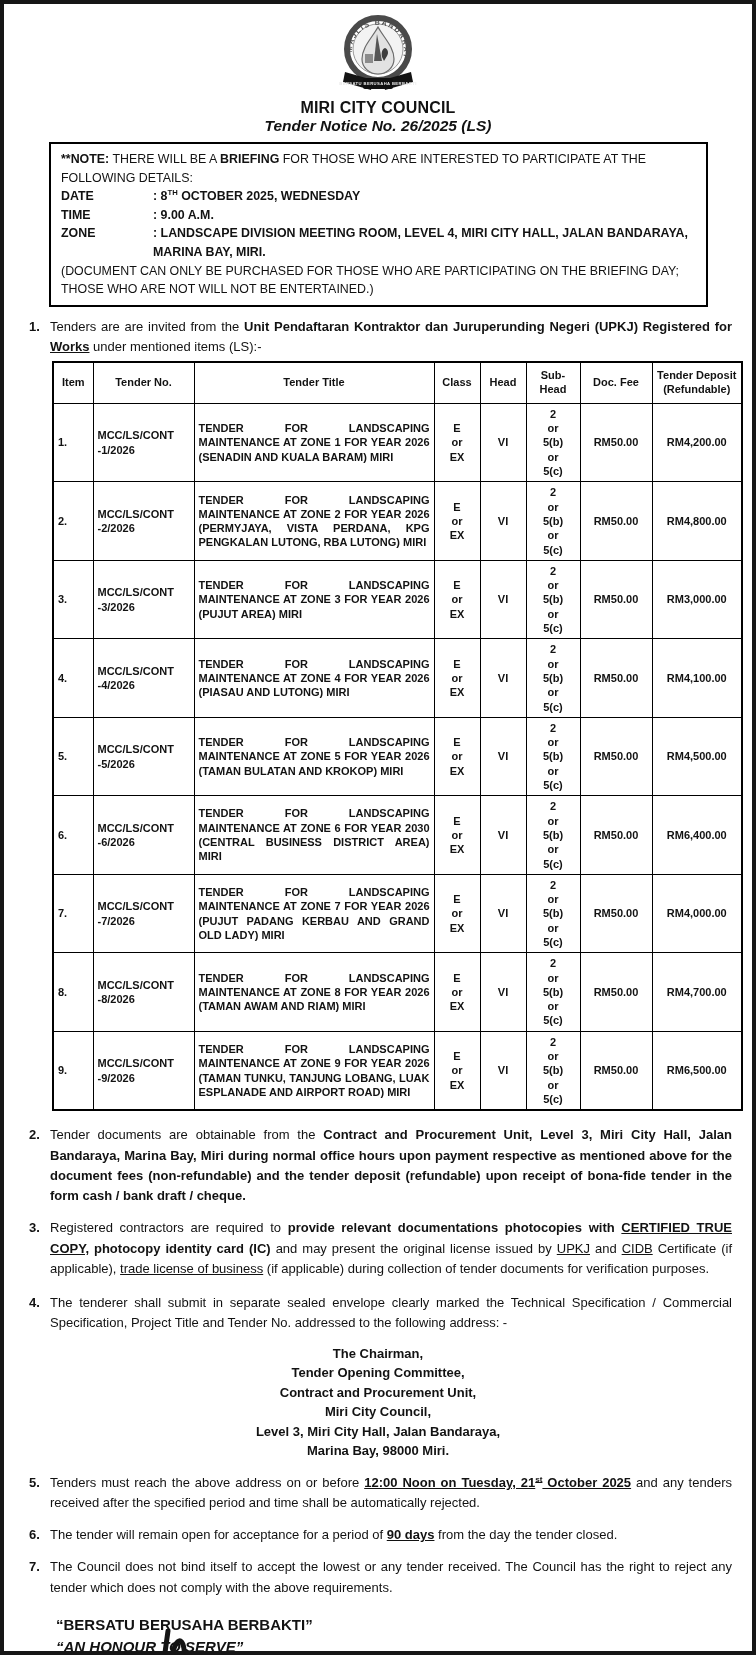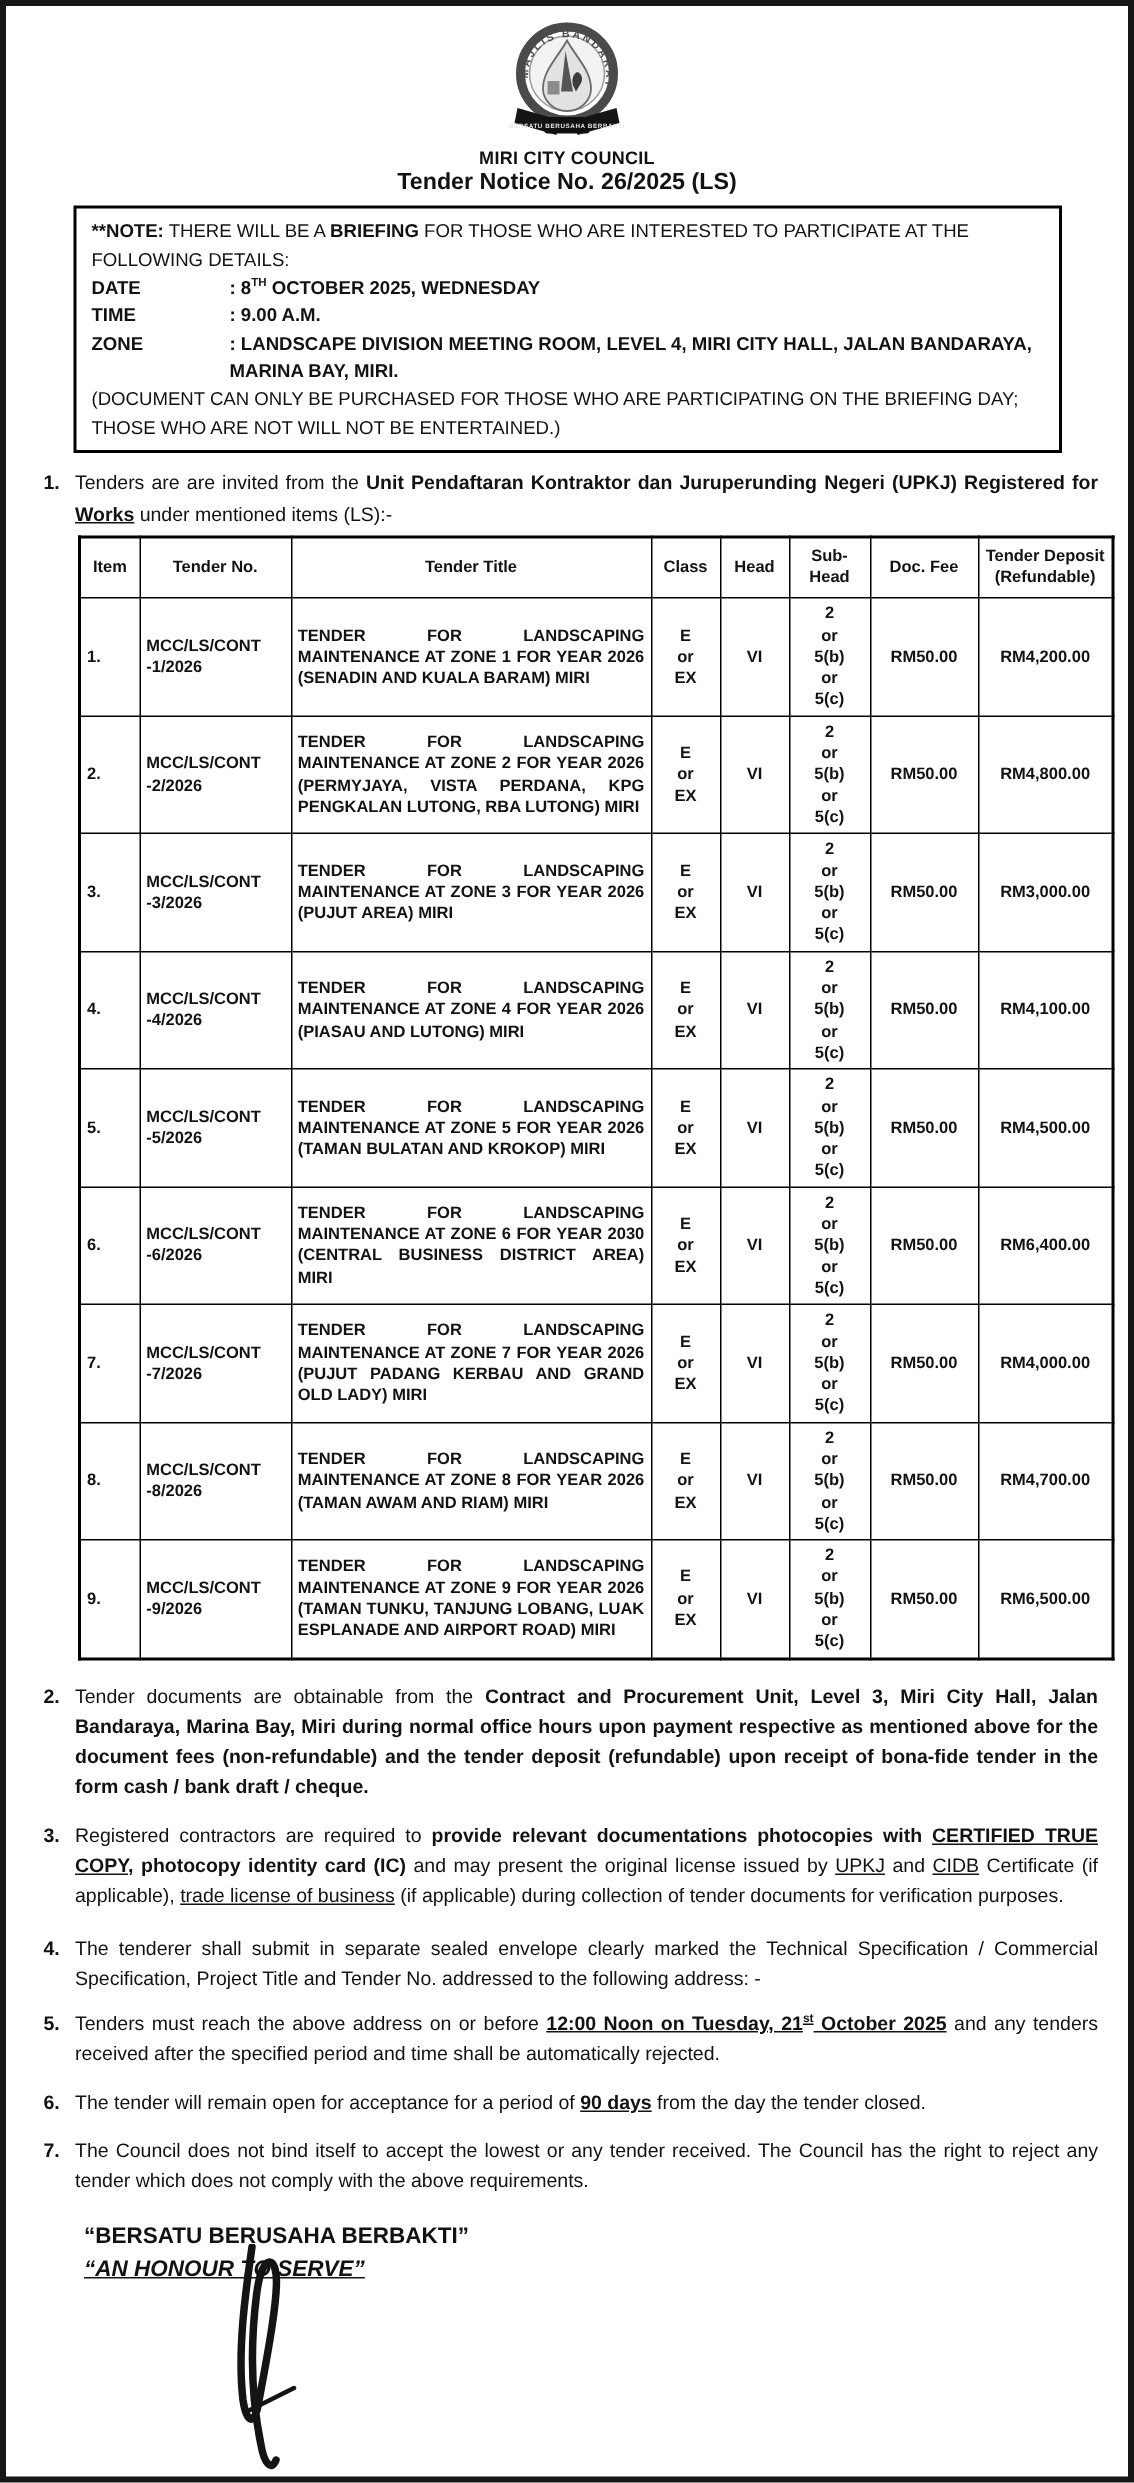--- a/index.html
+++ b/index.html
@@ -7,22 +7,22 @@
   .page {
     width: 756px; height: 1655px; margin: 0;
     background: #fff; border: 4px solid #161616;
     font-family: "Liberation Sans", "DejaVu Sans", sans-serif;
     color: #121212; overflow: hidden; position: relative;
     padding: 8px 20px 0 20px;
   }
   
   .hdr { text-align: center; }
   .logo-wrap { display: flex; justify-content: center; margin-top: 2px; }
-  .org-title { font-weight: 700; font-size: 12px; line-height: 1.15; margin-top: 3px; letter-spacing: .2px; }
-  .notice-no { font-weight: 700; font-size: 15.5px; line-height: 1.2; }
+  .org-title { font-weight: 700; font-size: 16px; line-height: 1.15; margin-top: 3px; letter-spacing: .2px; }
+  .notice-no { font-weight: 700; font-size: 15.5px; line-height: 1.2; font-style: italic; }
   
   .note-box {
     border: 2px solid #000; margin: 6px 24px 10px 25px;
     padding: 6px 10px 6px 10px; font-size: 12.4px; line-height: 1.5;
   }
   .note-intro { font-weight: 400; }
   .note-row { display: flex; font-weight: 700; }
   .note-label { width: 92px; flex: 0 0 92px; }
   .note-val { flex: 1; }
   .note-foot { font-weight: 400; }
@@ -296,20 +296,28 @@
   </div>
   <div class="para mb14">
     <span class="num">3.</span>
     <span class="ptext"><span>Registered contractors are required to </span><span class="b">provide relevant documentations photocopies with </span><span class="b u">CERTIFIED TRUE COPY,</span><span class="b"> photocopy identity card (IC)</span><span> and may present the original license issued by </span><span class="u">UPKJ</span><span> and </span><span class="u">CIDB</span><span> Certificate (if applicable), </span><span class="u">trade license of business</span><span> (if applicable) during collection of tender documents for verification purposes.</span></span>
   </div>
   <div class="para mb10">
     <span class="num">4.</span>
     <span class="ptext"><span>The tenderer shall submit in separate sealed envelope clearly marked the Technical Specification / Commercial Specification, Project Title and Tender No. addressed to the following address: -</span></span>
   </div>
 
+  <div class="address">
+    <div>The Chairman,</div>
+    <div>Tender Opening Committee,</div>
+    <div>Contract and Procurement Unit,</div>
+    <div>Miri City Council,</div>
+    <div>Level 3, Miri City Hall, Jalan Bandaraya,</div>
+    <div>Marina Bay, 98000 Miri.</div>
+  </div>
 
   <div class="para mb12">
     <span class="num">5.</span>
     <span class="ptext"><span>Tenders must reach the above address on or before </span><span class="b u">12:00 Noon on Tuesday, 21</span><sup class="b u">st</sup><span class="b u"> October 2025</span><span> and any tenders received after the specified period and time shall be automatically rejected.</span></span>
   </div>
   <div class="para mb12">
     <span class="num">6.</span>
     <span class="ptext"><span>The tender will remain open for acceptance for a period of </span><span class="b u">90 days</span><span> from the day the tender closed.</span></span>
   </div>
   <div class="para">

